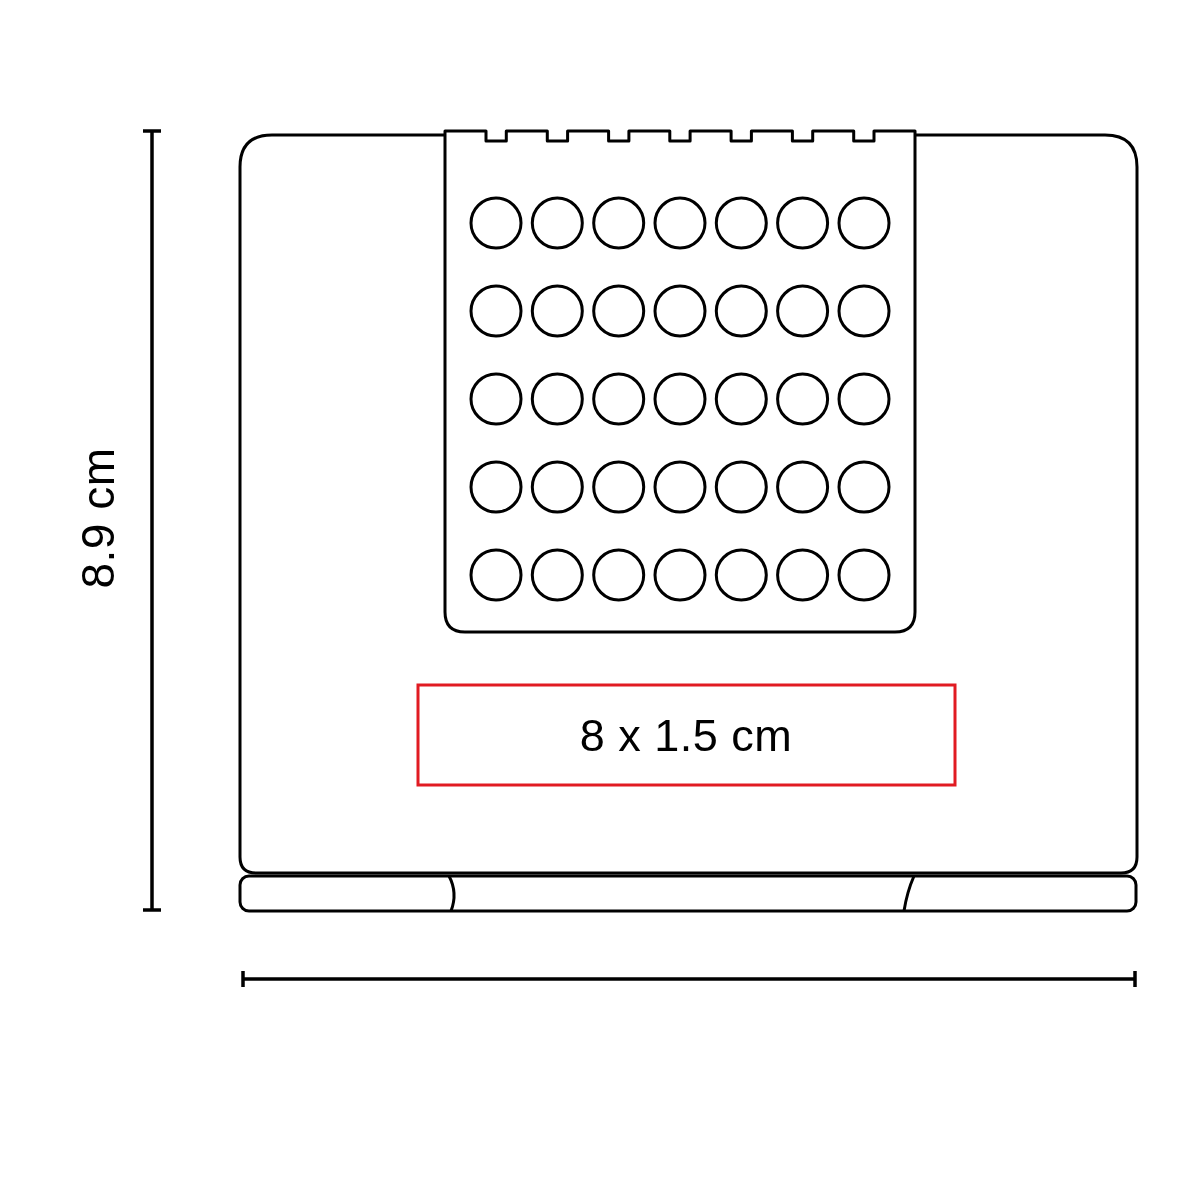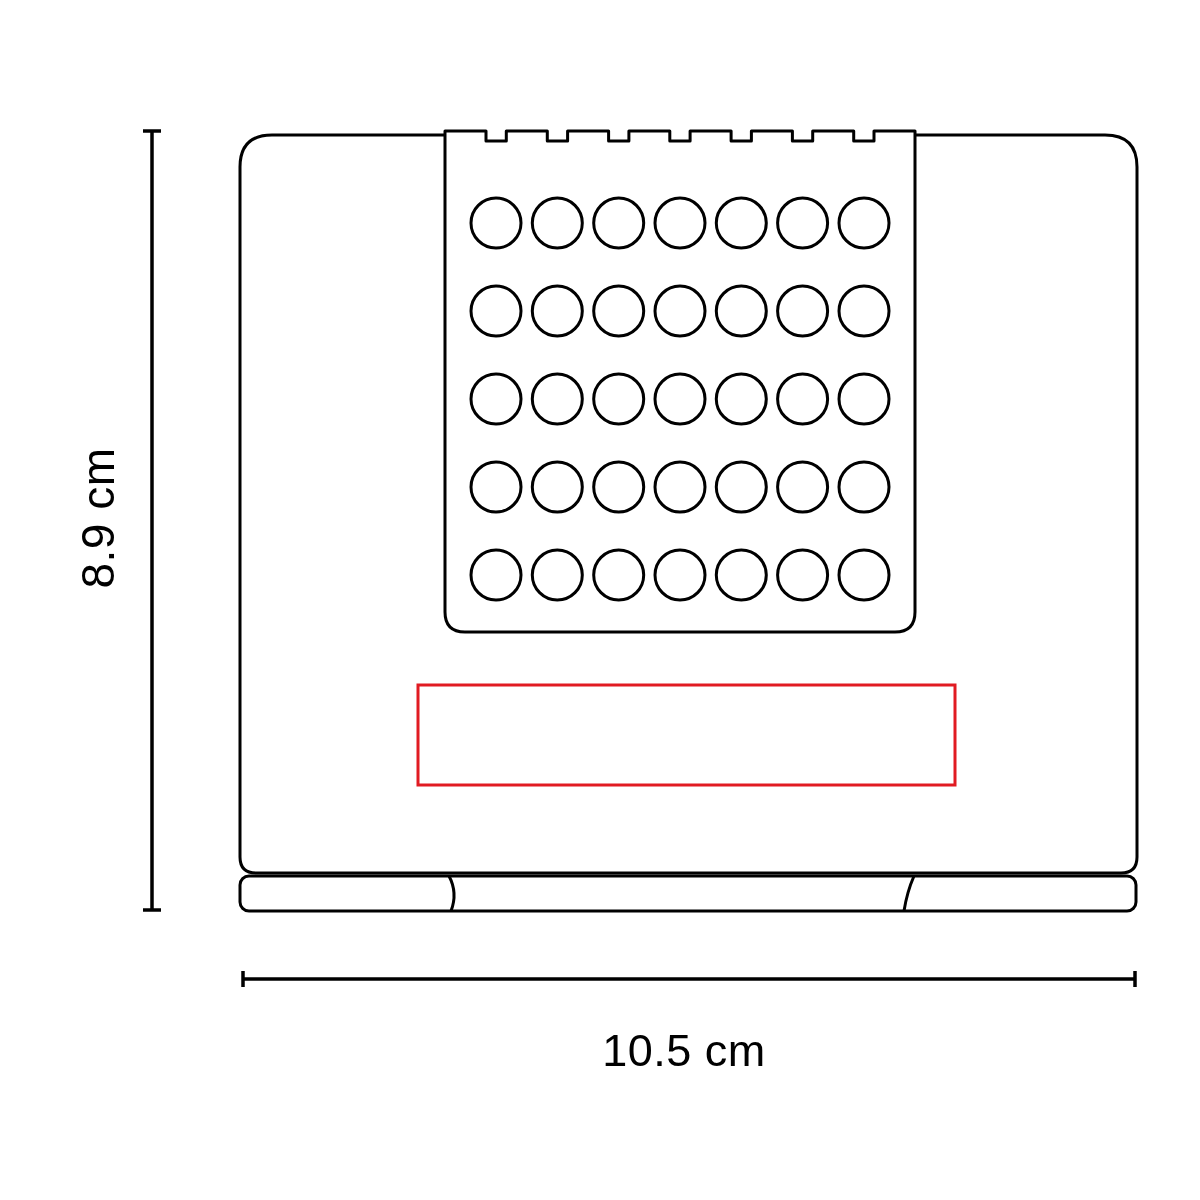--- a/index.html
+++ b/index.html
@@ -98,15 +98,15 @@
         <circle cx="741.3" cy="575.0" r="25"></circle>
         <circle cx="802.6" cy="575.0" r="25"></circle>
         <circle cx="864.0" cy="575.0" r="25"></circle>
       </g>
 
     <rect x="418" y="685" width="537" height="100" fill="none" stroke="#e11b22" stroke-width="3"></rect>
   </svg>
 
   <div class="dim-label vertical" style="left:98px; top:518px;">8.9 cm</div>
 
-  <div class="dim-label" style="left:684px; top:1051px;">10.5 cm</div>
 
+  <div class="dim-label" style="left:686px; top:736px;">8 x 1.5 cm</div>
 </div>
 
 </body></html>

